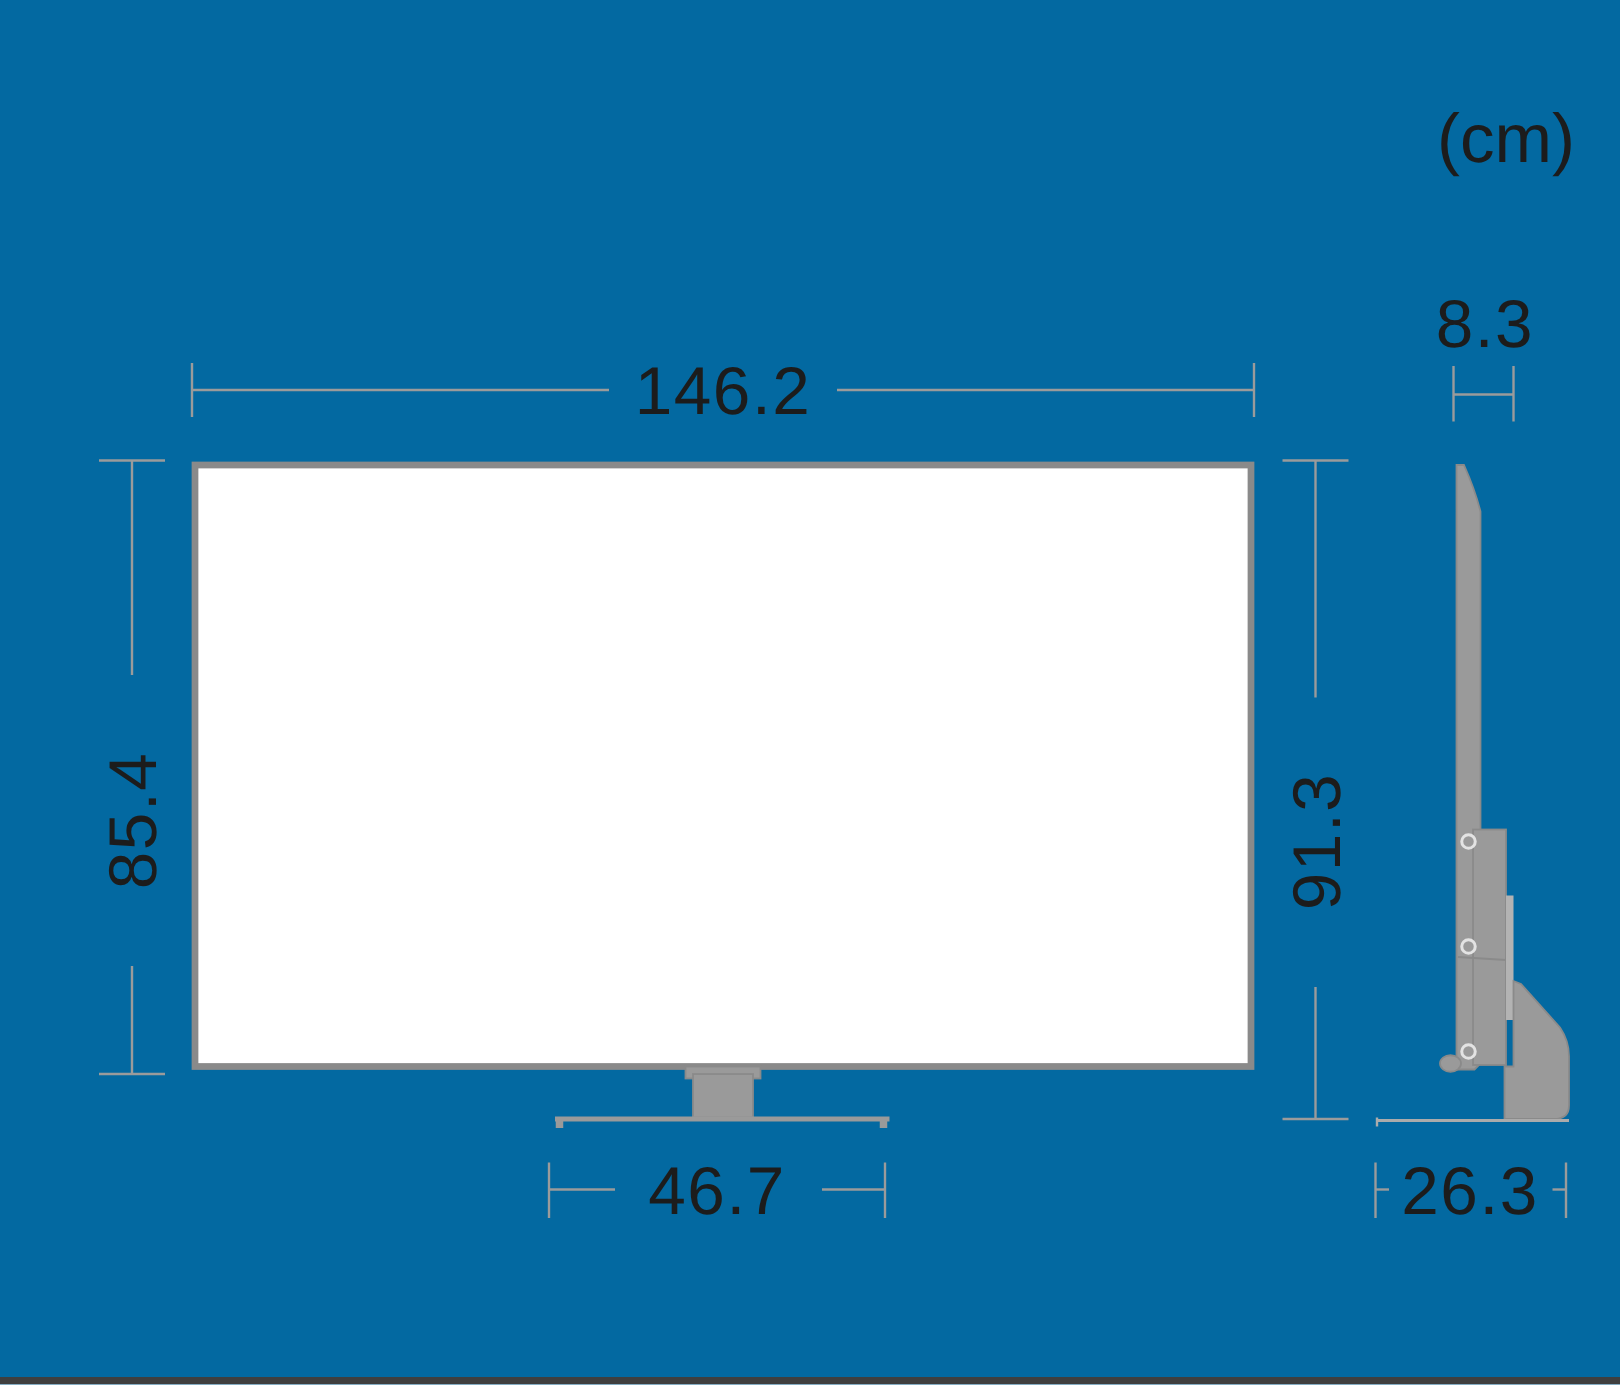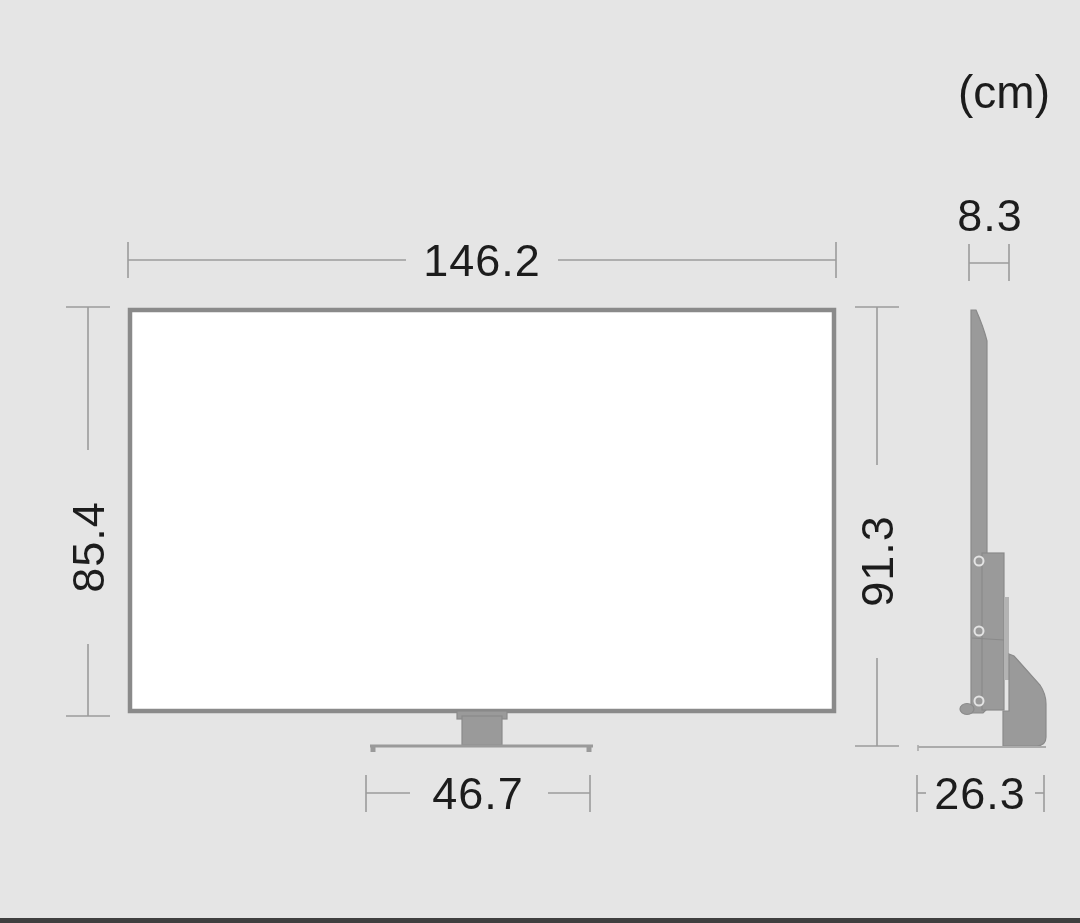--- a/index.html
+++ b/index.html
@@ -5,21 +5,21 @@
   html, body {
     margin: 0;
     padding: 0;
     background: #ffffff;
     font-family: "Liberation Sans", sans-serif;
   }
   .canvas {
     position: relative;
     width: 1080px;
     height: 923px;
-    background: #e5e5e5;
+    background: #0369a1;
     overflow: hidden;
   }
   svg { display: block; }
   .dim-text {
     font-family: "Liberation Sans", sans-serif;
     font-size: 45px;
     fill: #1c1c1c;
     letter-spacing: 1px;
   }
   .unit-text {

